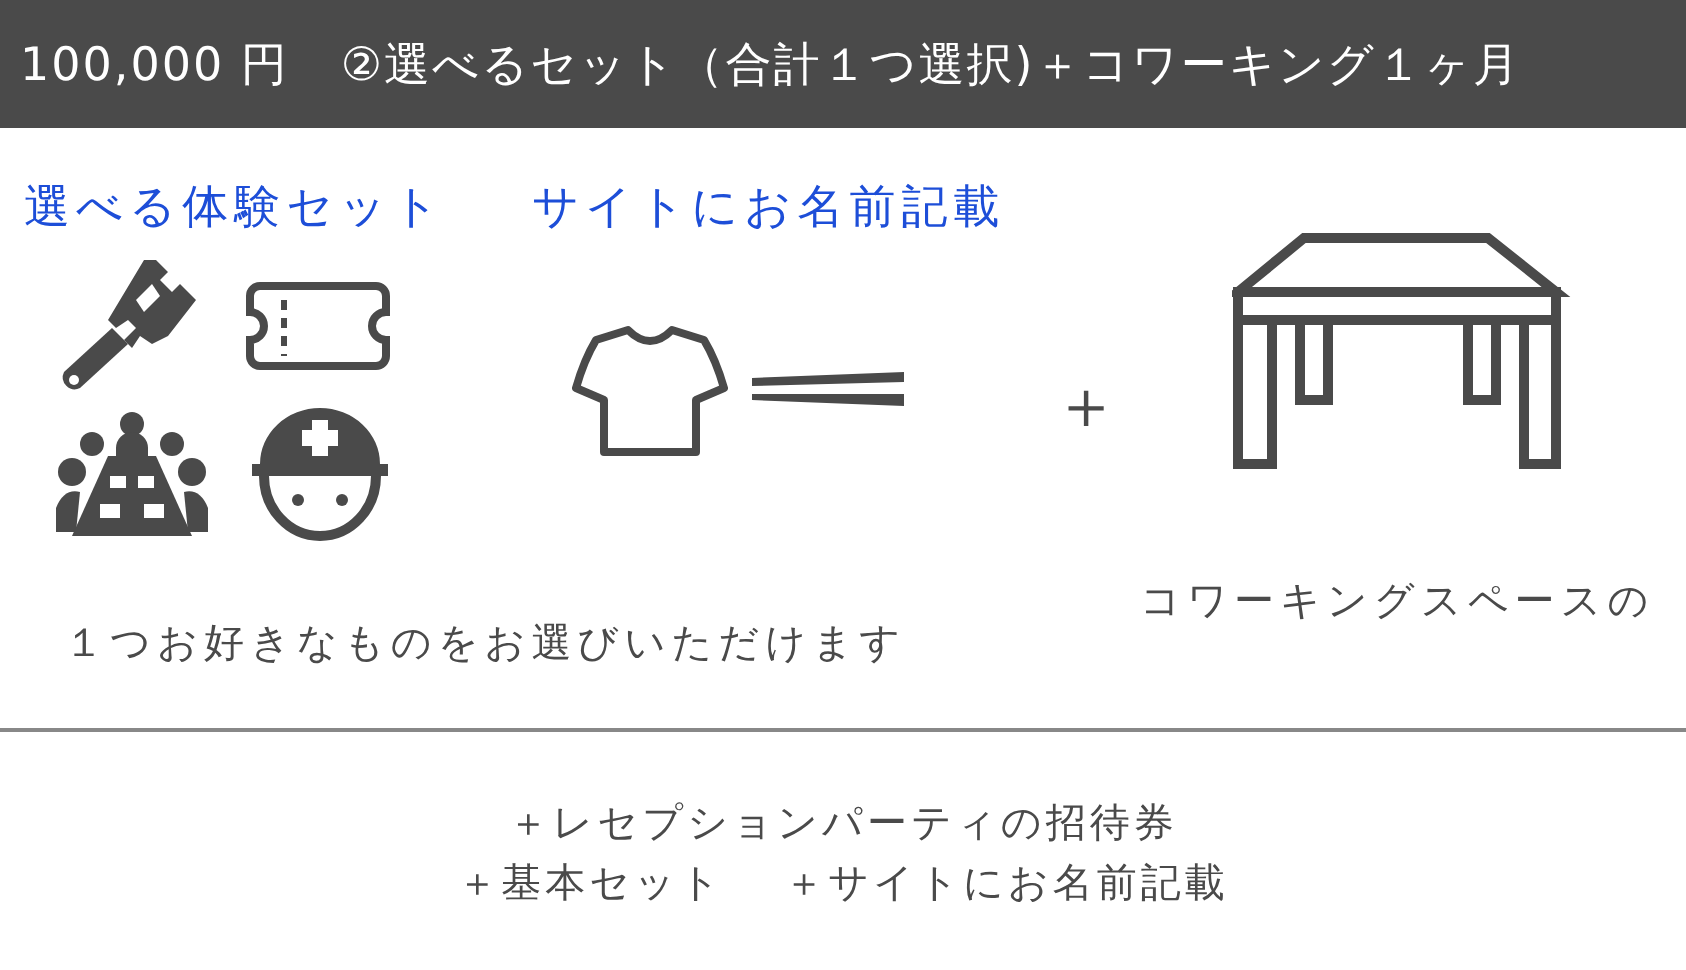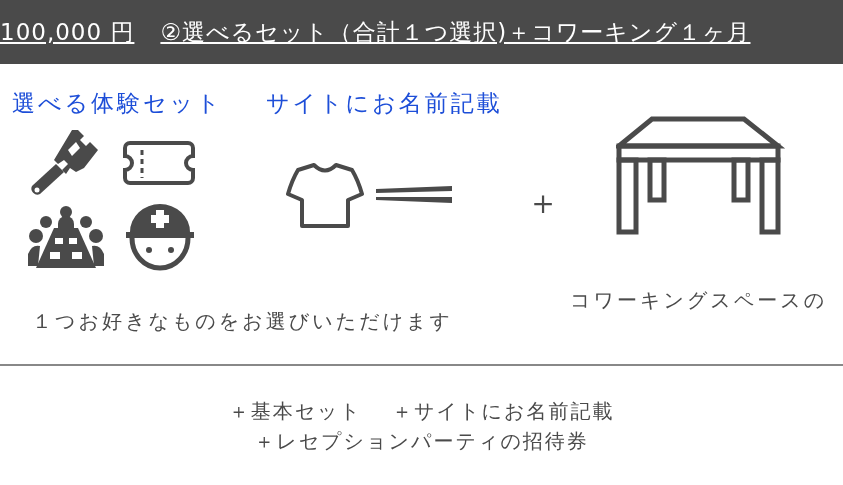--- a/index.html
+++ b/index.html
@@ -2,22 +2,22 @@
 <html><head>
 <meta charset="utf-8">
 <style>
   html, body { margin: 0; padding: 0; }
   body {
     width: 843px; height: 485px; background: #ffffff; position: relative; overflow: hidden;
     font-family: "DejaVu Sans", "Liberation Sans", sans-serif; color: #4a4a4a;
   }
   .header {
     position: absolute; left: 0; top: 0; width: 843px; height: 64px; background: #4a4a4a;
-    color: #ffffff; display: flex; align-items: center; box-sizing: border-box; 
-    font-size: 23px; letter-spacing: 1px; white-space: nowrap; text-decoration: underline;
+    color: #ffffff; display: flex; align-items: center; box-sizing: border-box; padding-left: 10px;
+    font-size: 23px; letter-spacing: 1px; white-space: nowrap;
   }
   .header .price { margin-right: 26px; }
   .label { position: absolute; font-size: 23px; letter-spacing: 3px; white-space: nowrap; color: #1d4ed8; }
   .icon { position: absolute; }
   .caption { position: absolute; font-size: 20px; letter-spacing: 3px; white-space: nowrap; color: #4a4a4a; }
   .divider { position: absolute; left: 0; top: 364px; width: 843px; height: 2px; background: #888; }
   .footer { position: absolute; left: 0; top: 396px; width: 843px; text-align: center; font-size: 20px; letter-spacing: 2px; line-height: 30px; color: #4a4a4a; }
   .footer .gap { display: inline-block; width: 30px; }
 </style>
 </head>
@@ -98,17 +98,17 @@
   </g>
 </svg>
 
 <div class="caption" style="left:570px; top:286px; width:268px; text-align:left; line-height:29px;">
   <div>コワーキングスペースの</div>
 </div>
 
 <div class="divider"></div>
 
 <div class="footer">
+  <div>＋レセプションパーティの招待券</div>
   <div>
     <span>＋基本セット</span><span class="gap"></span><span>＋サイトにお名前記載</span>
   </div>
-  <div>＋レセプションパーティの招待券</div>
 </div>
 
 </body></html>

